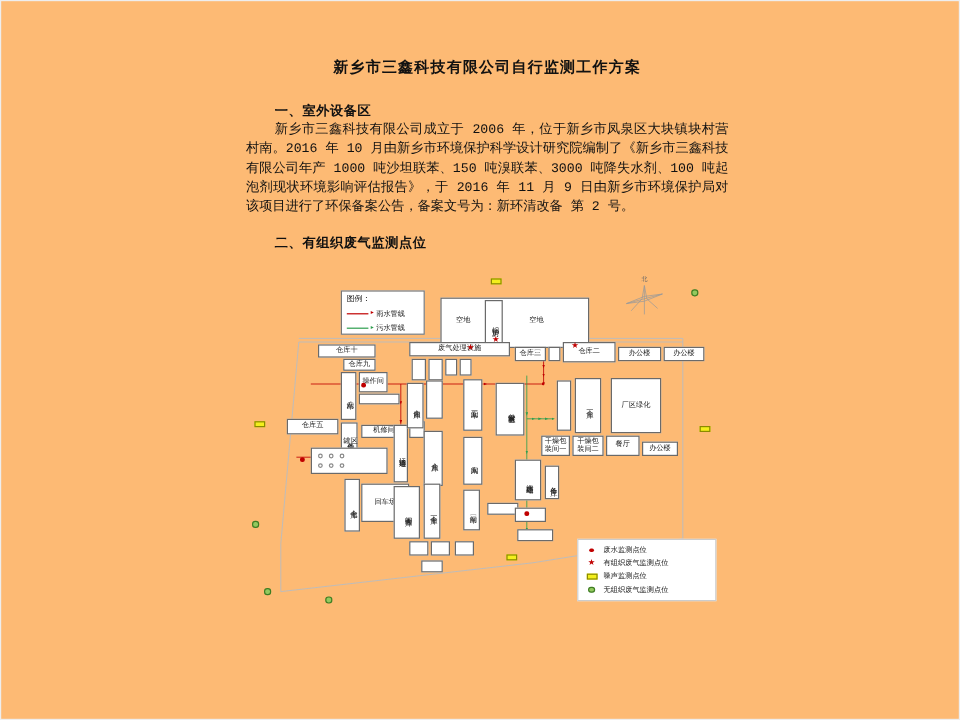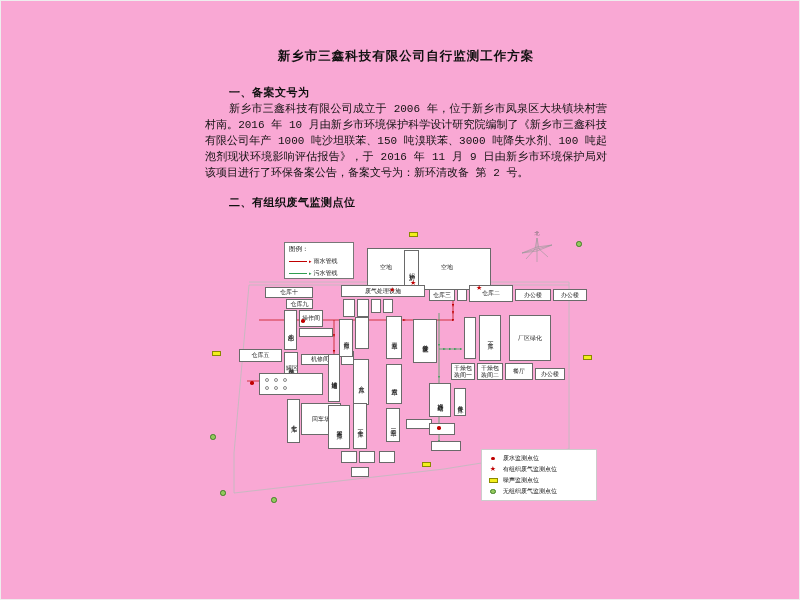--- a/index.html
+++ b/index.html
@@ -1,17 +1,17 @@
 <!DOCTYPE html>
 <html><head>
 <meta charset="utf-8">
 <style>
   html,body{margin:0;padding:0;background:#ffffff;}
   body{font-family:"Liberation Serif","DejaVu Serif",serif;color:#111;}
-  #page{position:relative;width:800px;height:600px;background:#f9a8d4;overflow:hidden;border:1px solid #eee;box-sizing:border-box;}
+  #page{position:relative;width:800px;height:600px;background:#fdba74;overflow:hidden;border:1px solid #eee;box-sizing:border-box;}
 
   #title{position:absolute;top:47px;left:204px;width:402px;text-align:center;
          font-size:12.5px;font-weight:bold;letter-spacing:1px;}
   .heading{position:absolute;left:228px;font-size:11px;font-weight:bold;letter-spacing:0.5px;}
   #h1{top:84px;} #h2{top:194px;}
   #para{position:absolute;top:100px;left:204px;width:402px;font-size:11px;line-height:16px;
         text-align:justify;text-indent:24px;font-family:Liberation Mono, monospace;}
 
   #map{position:absolute;left:200px;top:220px;width:398px;height:292px;}
   #lines{position:absolute;left:0;top:0;}
@@ -44,21 +44,21 @@
   .ml-row{display:flex;align-items:center;gap:4px;height:11px;font-size:6px;}
   .ml-swatch{display:inline-flex;width:12px;justify-content:center;align-items:center;}
   .ml-swatch .mk{position:static;display:inline-block;}
 </style>
 </head>
 <body>
 
 <div id="page">
 
   <div id="title">新乡市三鑫科技有限公司自行监测工作方案</div>
-  <div id="h1" class="heading">一、备案文号为</div>
+  <div id="h1" class="heading">一、室外设备区</div>
   <div id="para">新乡市三鑫科技有限公司成立于 2006 年，位于新乡市凤泉区大块镇块村营村南。2016 年 10 月由新乡市环境保护科学设计研究院编制了《新乡市三鑫科技有限公司年产 1000 吨沙坦联苯、150 吨溴联苯、3000 吨降失水剂、100 吨起泡剂现状环境影响评估报告》，于 2016 年 11 月 9 日由新乡市环境保护局对该项目进行了环保备案公告，备案文号为：新环清改备 第 2 号。</div>
   <div id="h2" class="heading">二、有组织废气监测点位</div>
 
   <div id="map">
 
     <svg id="lines" width="398" height="292">
       <defs>
         <marker id="arr-rain" markerWidth="4" markerHeight="4" refX="2" refY="2" orient="auto">
           <path d="M0,0.5 L4,2 L0,3.5 Z" fill="#c00000"></path>
         </marker>

